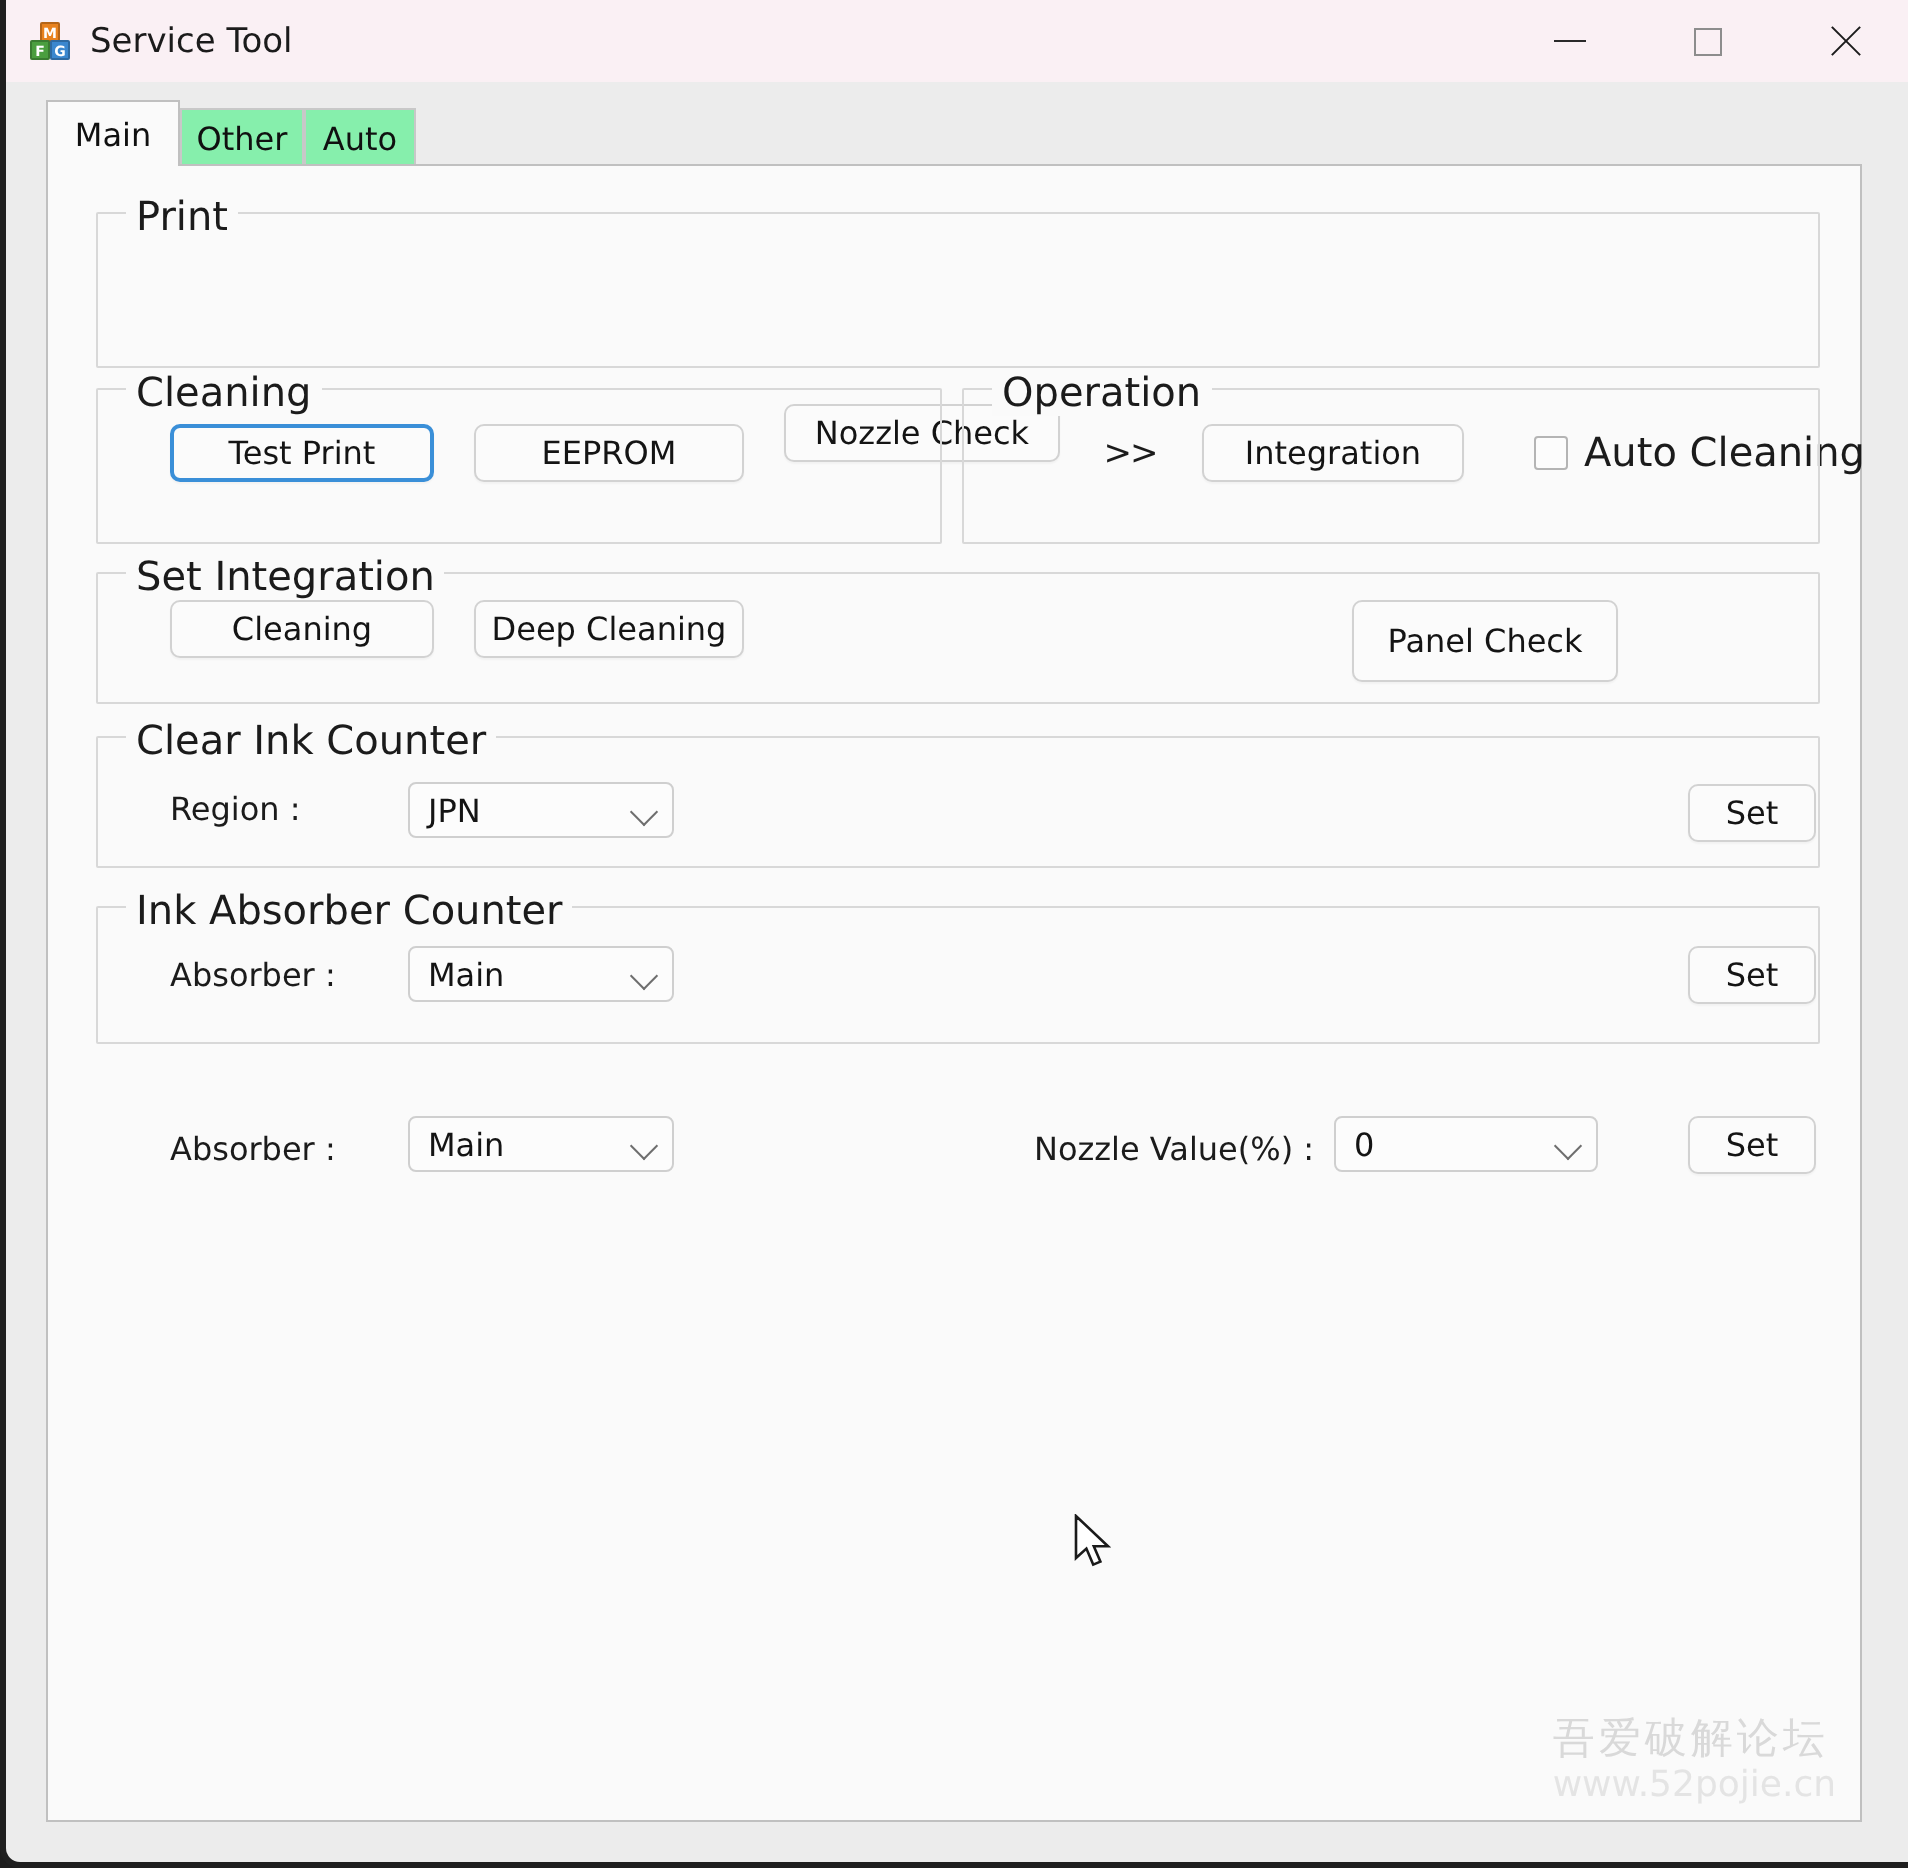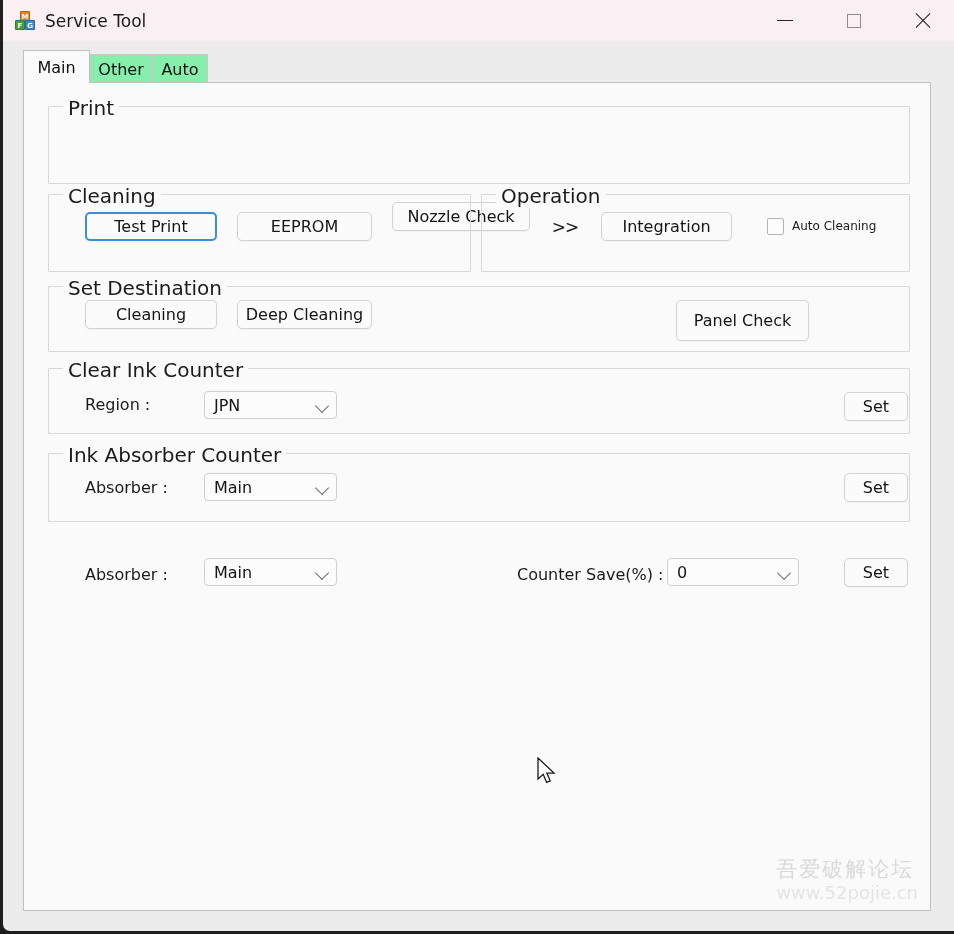--- a/index.html
+++ b/index.html
@@ -244,21 +244,21 @@
     gap: 8px;
   }
   #chk-auto-cleaning .box {
     width: 17px; height: 17px;
     border: 1px solid #b4b4b4;
     background: #fcfcfc;
     border-radius: 2px;
     box-sizing: border-box;
   }
   #chk-auto-cleaning .lbl {
-    font-size: 12px;
+    font-size: 20px;
     font-family: "DejaVu Sans", sans-serif;
     color: #1b1b1b;
     white-space: nowrap;
   }
 
   
   #btn-cleaning      { left: 61px;  top: 217px; width: 132px; height: 29px; }
   #btn-deep-cleaning { left: 213px; top: 217px; width: 135px; height: 29px; }
 
   
@@ -415,21 +415,21 @@
     </div>
     <div class="btn" id="btn-cleaning">Cleaning</div>
     <div class="btn" id="btn-deep-cleaning">Deep Cleaning</div>
 
     <div class="group" id="grp-operation">
       <span class="group-title">Operation</span>
     </div>
     <div class="btn" id="btn-panel-check">Panel Check</div>
 
     <div class="group" id="grp-dest">
-      <span class="group-title">Set Destination</span>
+      <span class="group-title">Set Integration</span>
     </div>
     <span class="field-label" id="lbl-region">Region :</span>
     <div class="combo" id="combo-region">
       <span class="val">JPN</span>
       <span class="chev"></span>
     </div>
     <div class="btn" id="btn-set-dest">Set</div>
 
     <div class="group" id="grp-clearink">
       <span class="group-title">Clear Ink Counter</span>
@@ -442,21 +442,21 @@
     <div class="btn" id="btn-set-clearink">Set</div>
 
     <div class="group" id="grp-absorber">
       <span class="group-title">Ink Absorber Counter</span>
     </div>
     <span class="field-label" id="lbl-absorber-counter">Absorber :</span>
     <div class="combo" id="combo-absorber-counter">
       <span class="val">Main</span>
       <span class="chev"></span>
     </div>
-    <span class="field-label" id="lbl-counter-value">Counter Save(%) :</span>
+    <span class="field-label" id="lbl-counter-value">Nozzle Value(%) :</span>
     <div class="combo" id="combo-counter-value">
       <span class="val">0</span>
       <span class="chev"></span>
     </div>
     <div class="btn" id="btn-set-absorber">Set</div>
 
     <svg id="cursor" viewBox="0 0 22 30" xmlns="http://www.w3.org/2000/svg">
       <path d="M1,1 L1,22 L6.2,17.3 L9.6,25.3 L13.2,23.8 L9.9,16.1 L17,16.1 Z" fill="#ffffff" stroke="#1a1a1a" stroke-width="1.3" stroke-linejoin="miter"></path>
     </svg>
 

